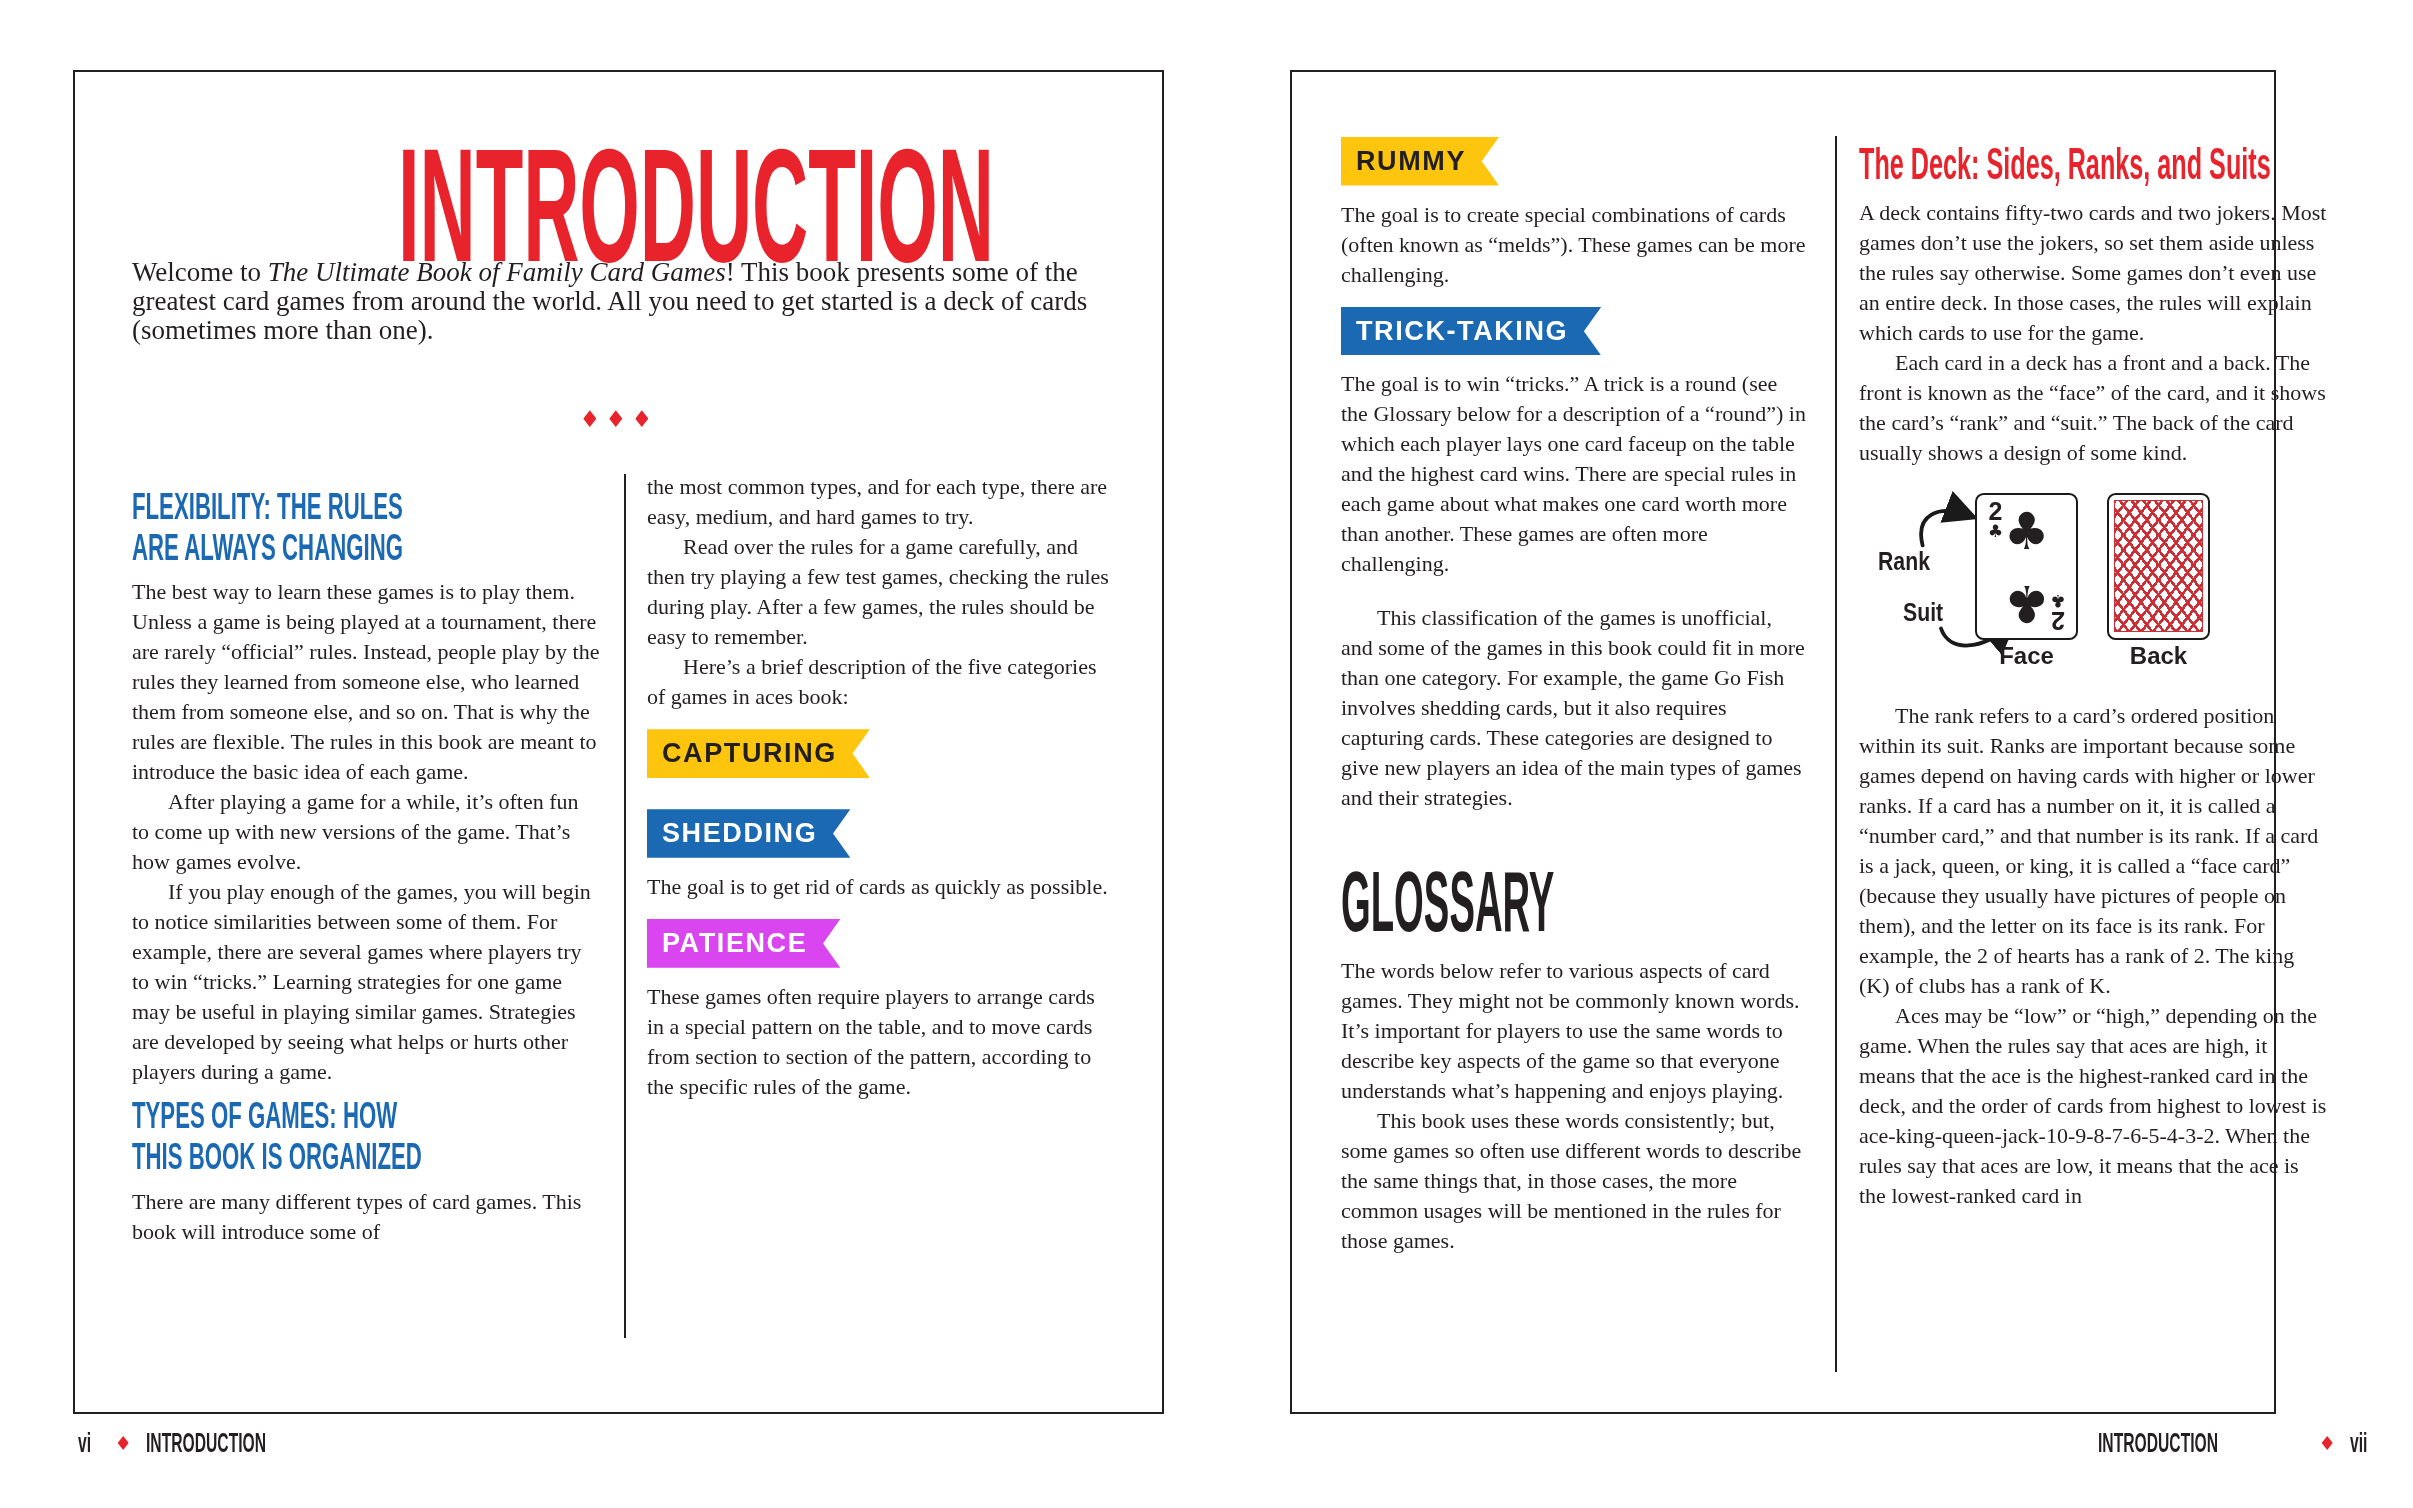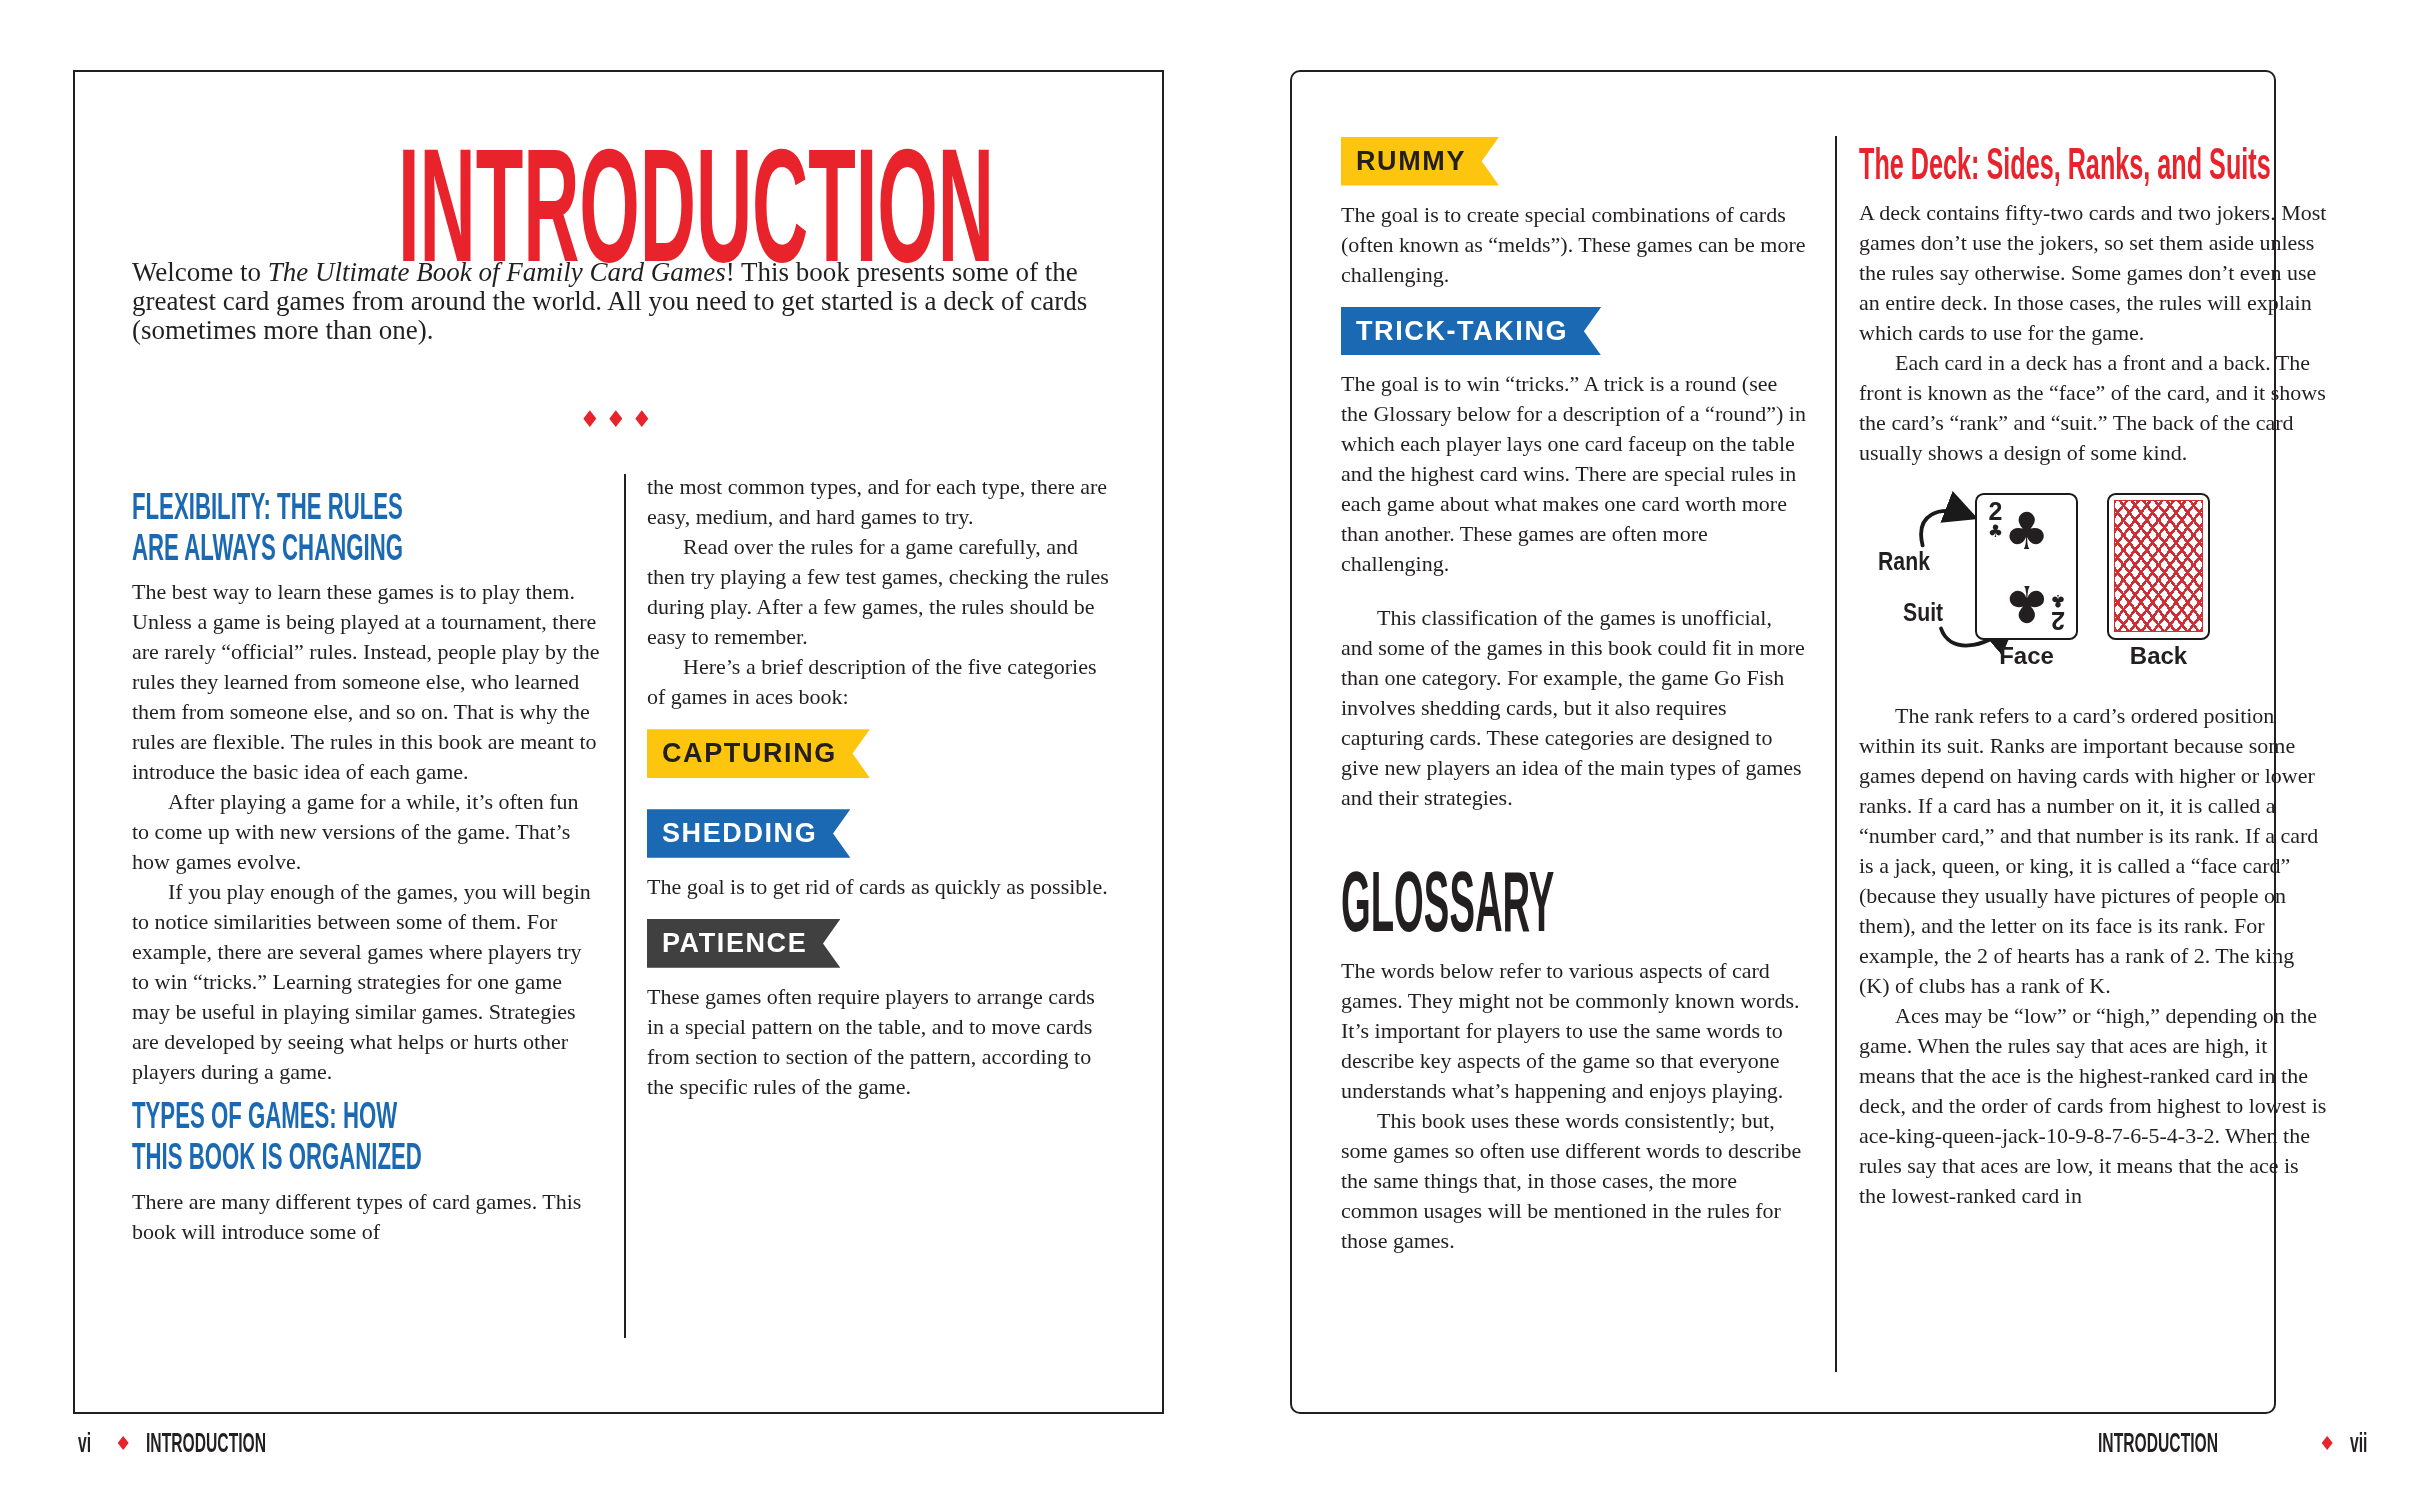--- a/index.html
+++ b/index.html
@@ -1,21 +1,21 @@
 <!DOCTYPE html>
 <html style="font-size:8.6px"><head>
 <meta charset="utf-8">
 <style>
   * { margin:0; padding:0; box-sizing:border-box; }
   html,body { width:2413px; height:1508px; background:#ffffff; }
   body { position:relative; font-family:"Liberation Serif", serif; color:#231f20; }
 
   .page { position:absolute; top:70px; height:1344px; border:2.2px solid #231f20; background:#fff; }
   .page-left  { left:73px;  width:1091px; }
-  .page-right { left:1290px; width:986px;border-radius:10px; }
+  .page-right { left:1290px; width:986px; }
 
   
   .disp { font-family:"Liberation Sans", sans-serif; font-weight:bold; }
   .cond { display:inline-block; white-space:nowrap; transform-origin:left center; }
 
   .main-title-wrap { position:absolute; top:65px; left:0; width:100%; text-align:center; }
   .main-title { font-size:162px; line-height:135px; color:#e8232b; transform:scaleX(0.48); transform-origin:center; }
 
   .welcome { position:absolute; top:186px; left:57px; width:977px; font-size:27px; line-height:29px; }
   .welcome i { font-style:italic; }
@@ -35,21 +35,21 @@
   .sec-head.mt { }
 
   
   .badge { display:inline-block; margin:17.3px 0 14px 0; padding:10.8px 33px 10.8px 15px;
            font-family:"Liberation Sans", sans-serif; font-weight:bold; font-size:27px;
            letter-spacing:1.6px; line-height:1;
            clip-path:polygon(0 0, 100% 0, calc(100% - 17.3px) 50%, 100% 100%, 0 100%); }
   .badge.first { margin-top:0; }
   .badge-yellow { background:#fec50e; color:#231f20; }
   .badge-blue   { background:#1a69b2; color:#ffffff; }
-  .badge-red    { background:#404040; color:#ffffff; }
+  .badge-red    { background:#d946ef; color:#ffffff; }
 
   
   .glossary-head { margin-top:54px; margin-bottom:18.3px; height:70px; }
   .glossary-head .cond { font-size:85px; line-height:70px; color:#231f20; transform:scaleX(0.45); }
 
   .deck-head { margin-bottom:12px; height:45px; }
   .deck-head .cond { font-size:45px; line-height:45px; color:#e8232b; transform:scaleX(0.56); }
 
   
   .diagram { position:relative; width:100%; height:201px; margin:19.4px 0 13px 0; }

